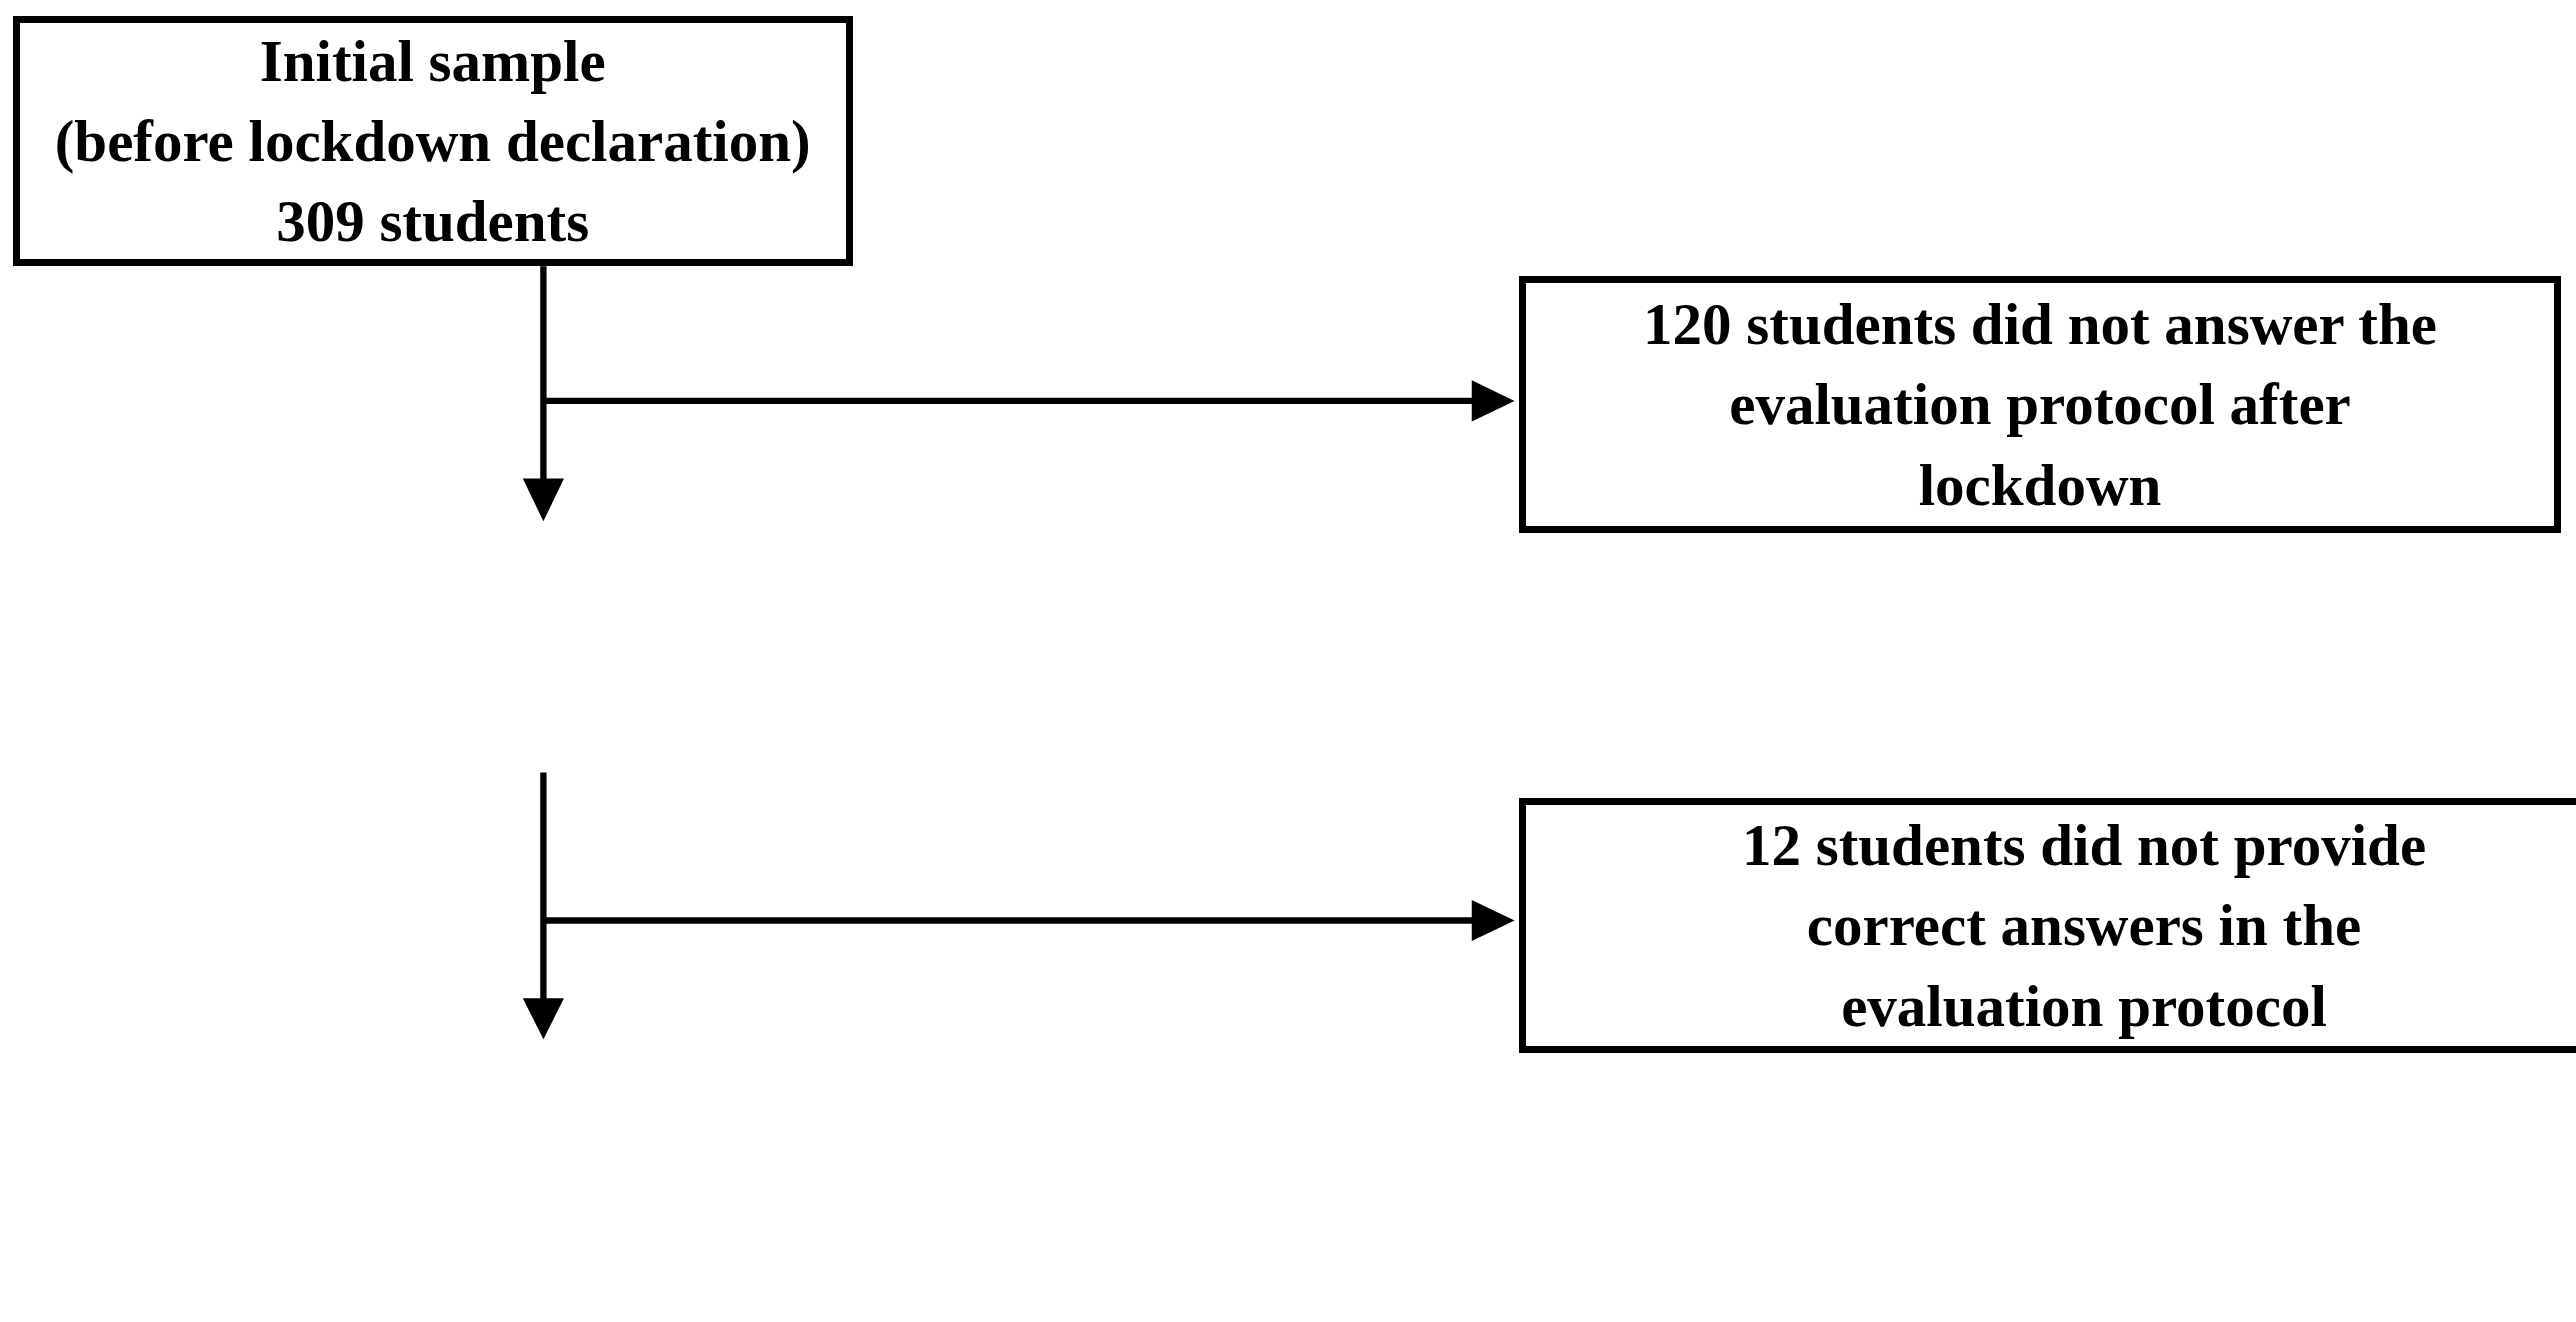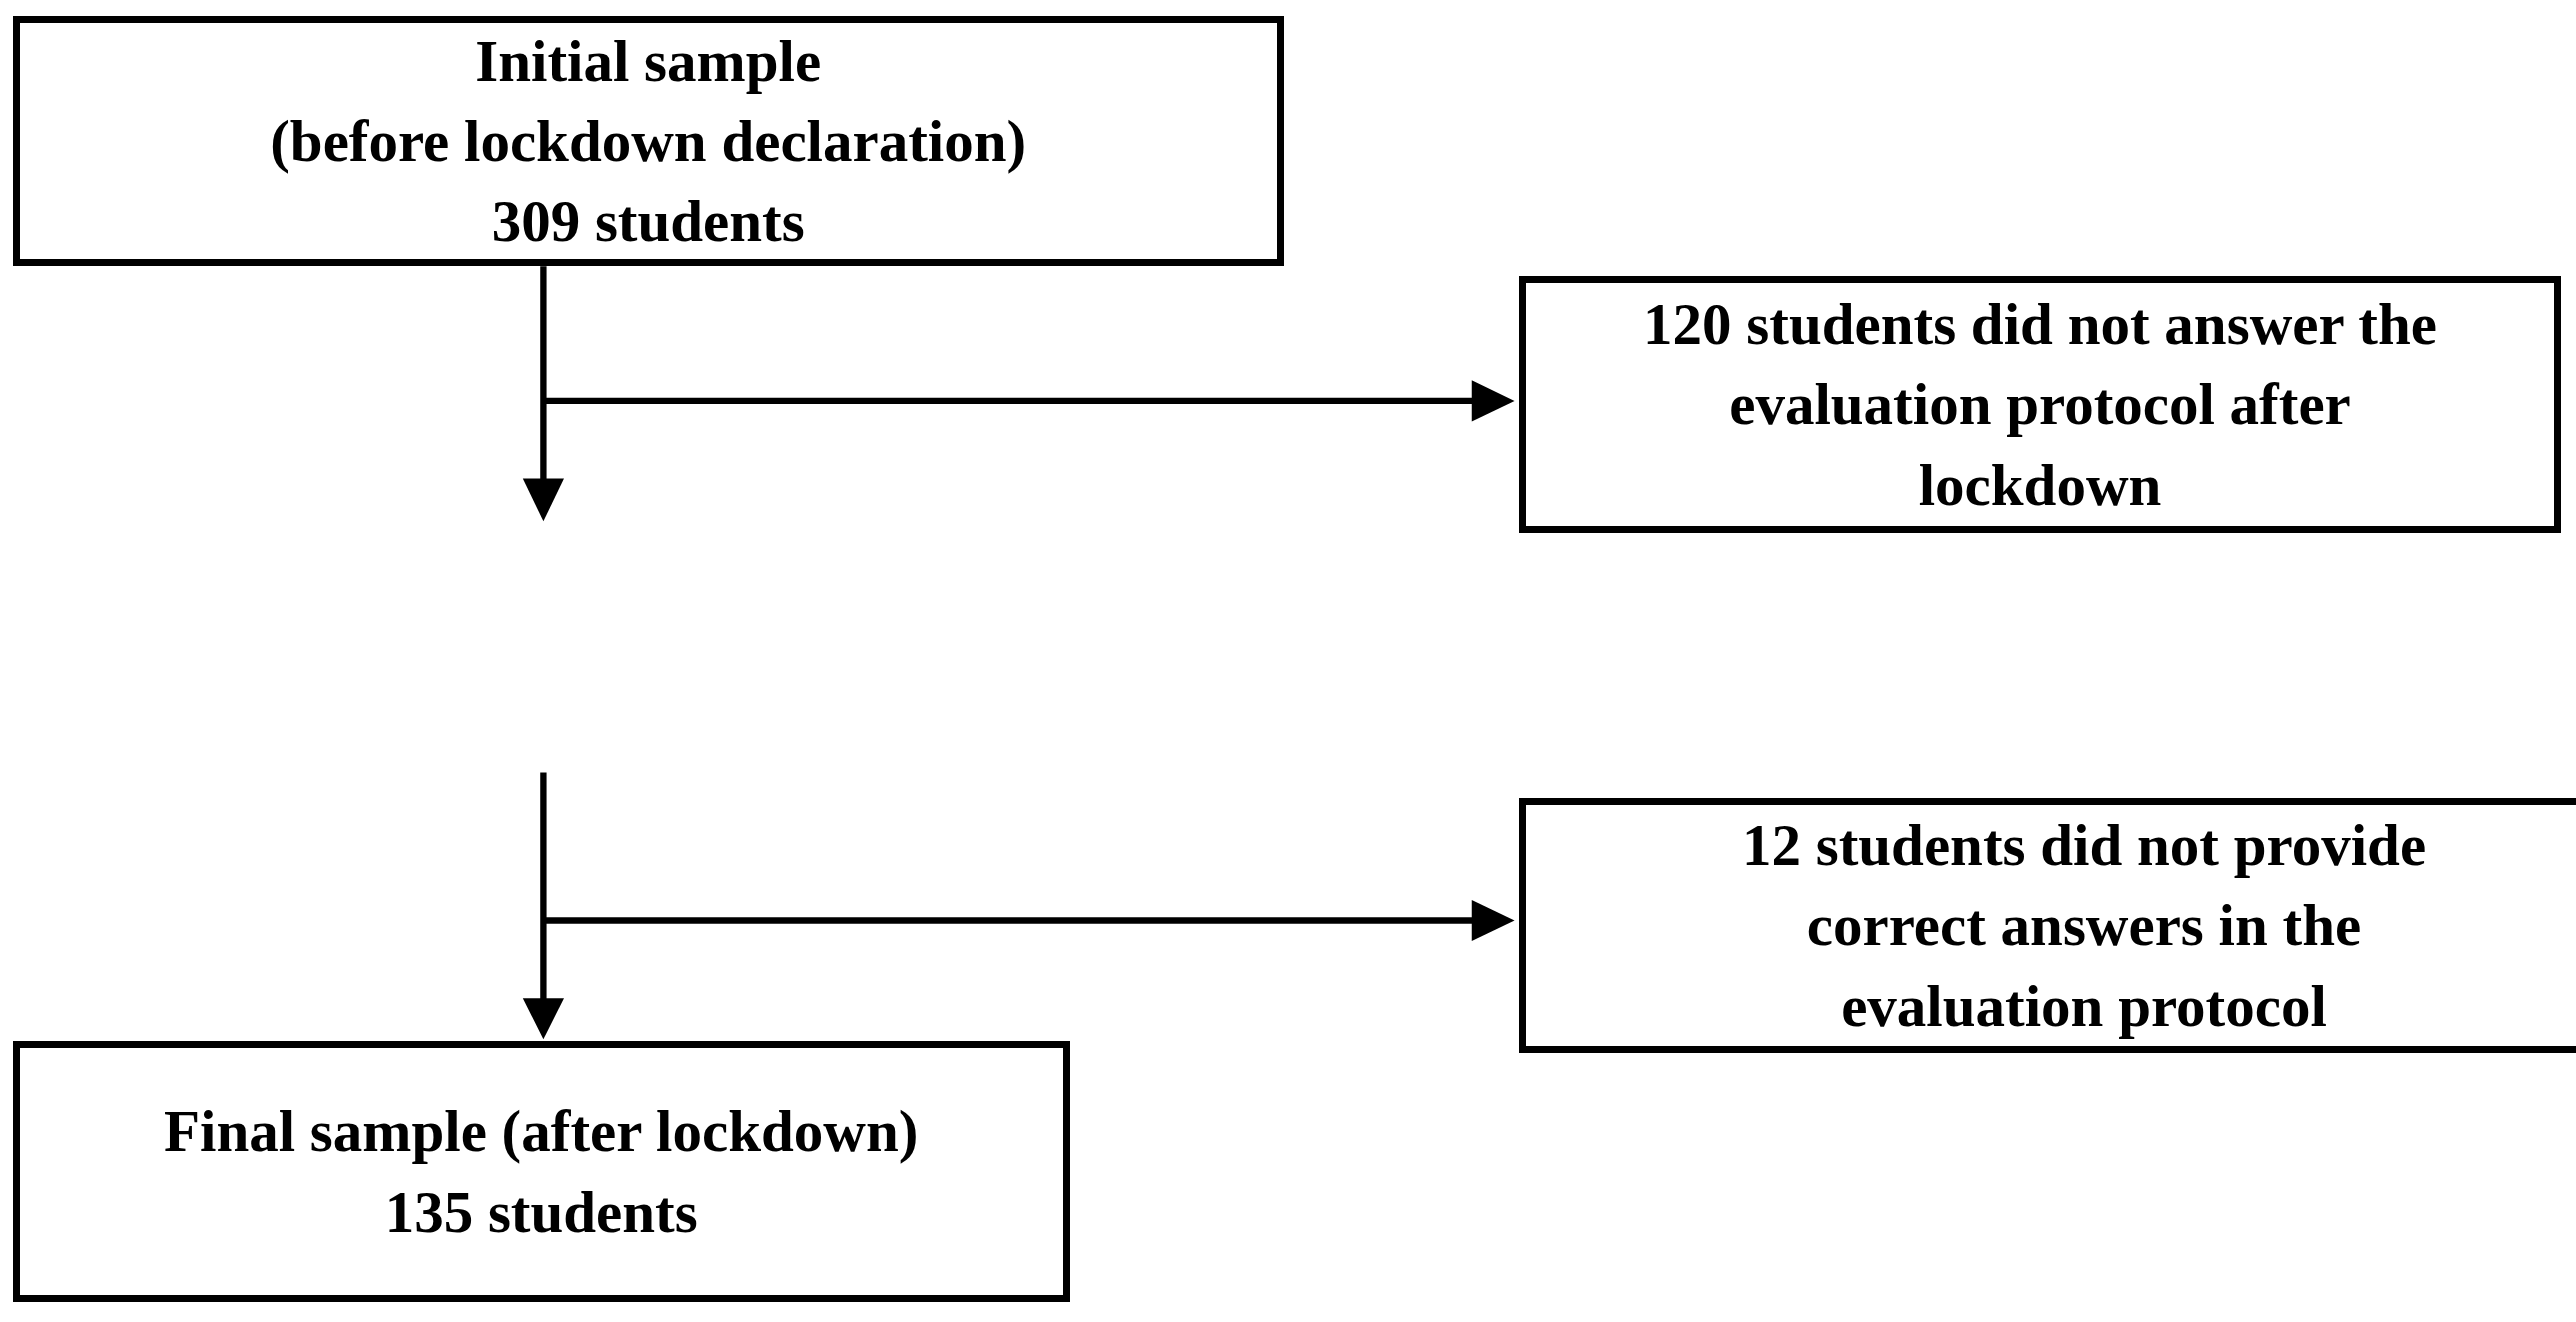--- a/index.html
+++ b/index.html
@@ -40,21 +40,21 @@
     text-align: center;
   }
   .box-text {
     white-space: pre-line;
     font-weight: bold;
     color: #000000;
     font-size: 59px;
     line-height: 1.36;
     padding: 0 16px;
   }
-  .box-initial  { left: 12.7px;   top: 16px;   width: 1271px; height: 250px; }
+  .box-initial  { left: 12.7px;   top: 16px;   width: 840px; height: 250px; }
   .box-excl1    { left: 1519px; top: 276px;  width: 1042px; height: 257px; }
   .box-mid      { left: 174px;  top: 521px;  width: 730px;  height: 251px; }
   .box-excl2    { left: 1519px; top: 798px; width: 1130px; height: 255px; }
   .box-final    { left: 12.7px;   top: 1041px; width: 1057px; height: 261px; }
 </style>
 </head>
 <body>
 
 <div class="canvas">
 
@@ -85,19 +85,15 @@
 lockdown</span>
   </div>
 
 
   <div class="box box-excl2">
     <span class="box-text">12 students did not provide
 correct answers in the
 evaluation protocol</span>
   </div>
 
-  <div class="box box-final">
-    <span class="box-text">Final sample (after lockdown)
-135 students</span>
-  </div>
 
 </div>
 
 
 </body></html>

